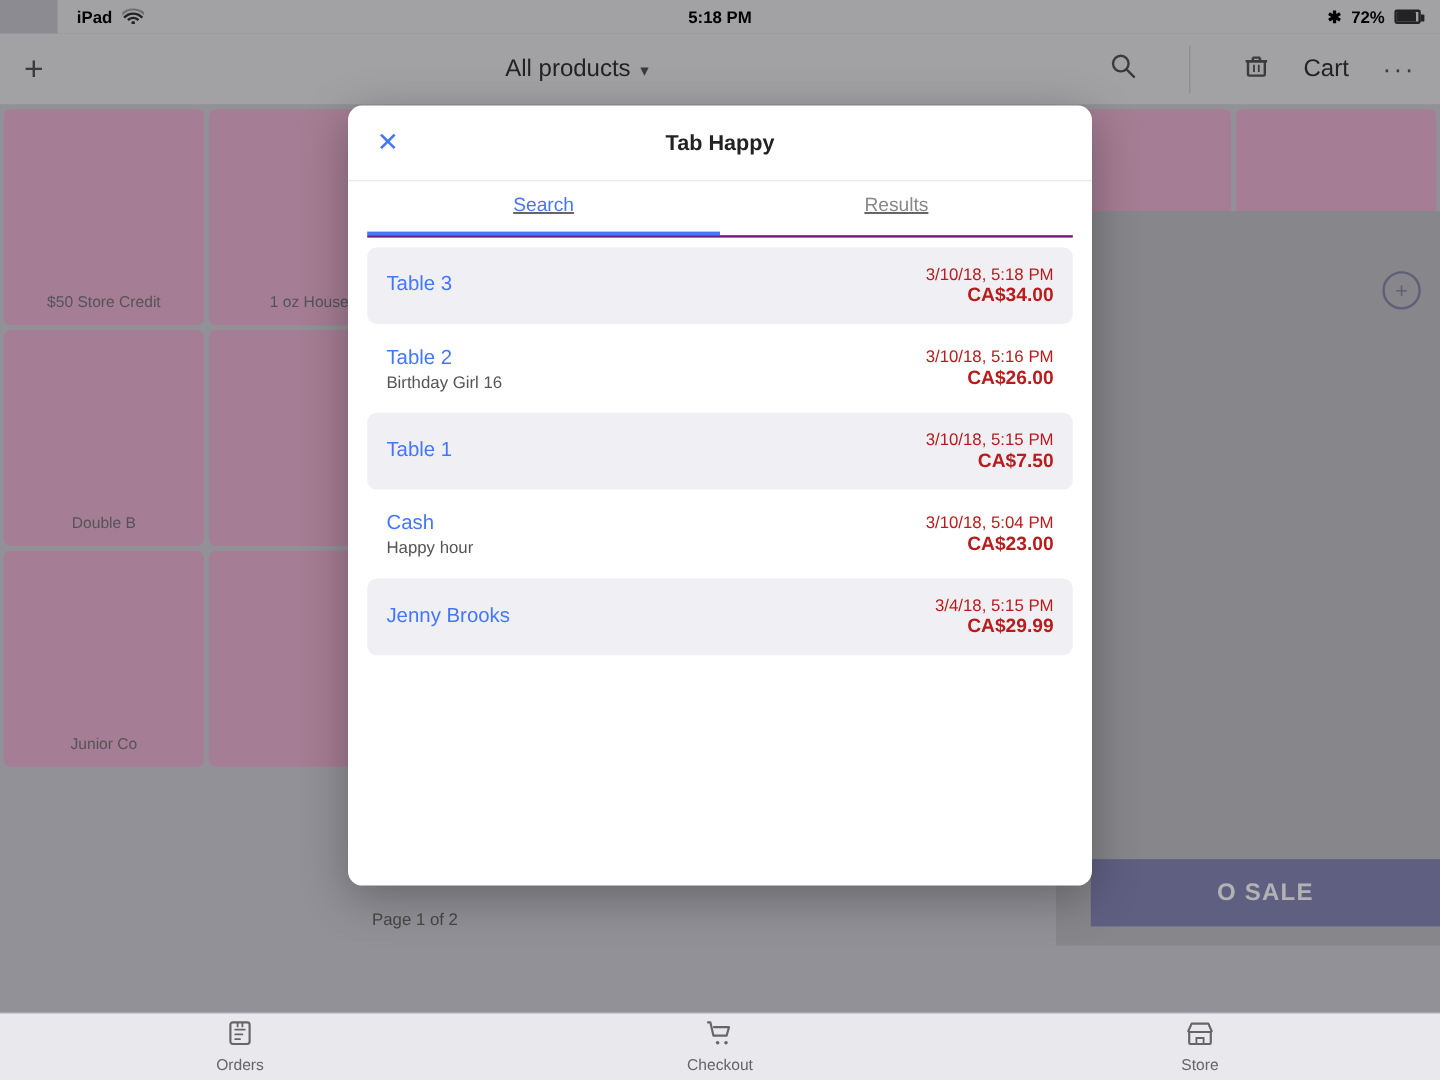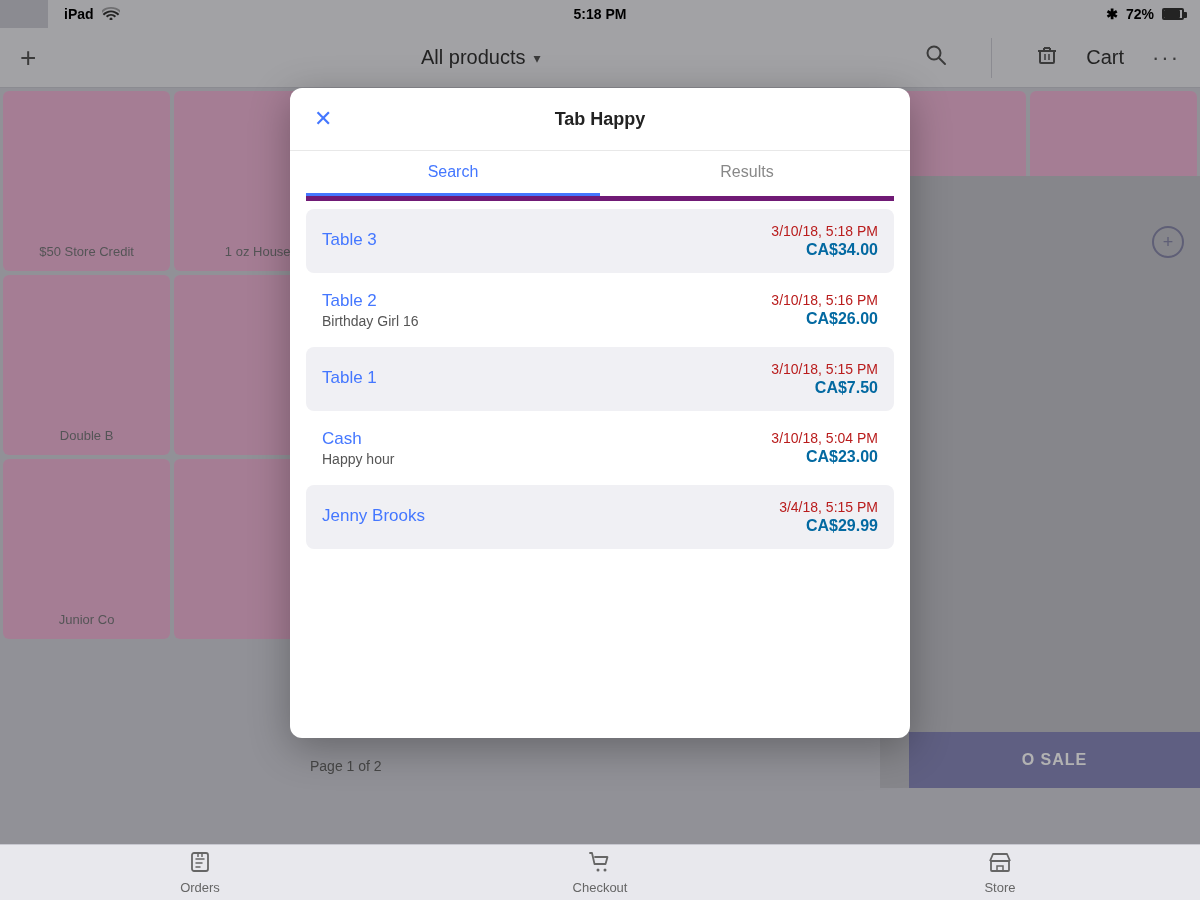--- a/index.html
+++ b/index.html
@@ -133,29 +133,29 @@
       width: 32px;
       height: 32px;
       border-radius: 50%;
       border: 2px solid #8888aa;
       display: flex; align-items: center; justify-content: center;
       font-size: 18px;
       color: #8888aa;
     }
     .sale-button {
       position: absolute;
-      bottom: 0;
+      bottom: 16px;
       right: 0;
       width: 291px;
       height: 56px;
       background: #8888bb;
       display: flex;
       align-items: center;
       justify-content: center;
-      font-size: 16px;
+      font-size: 20px;
       font-weight: 600;
       color: white;
       letter-spacing: 1px;
     }
 
     
     .tab-bar {
       position: absolute;
       bottom: 0;
       left: 0;
@@ -222,22 +222,23 @@
       transform: translateX(-50%);
       font-size: 18px;
       font-weight: 600;
       color: #222;
     }
     .modal-header-spacer { width: 32px; }
 
     
     .modal-tabs {
       display: flex;
-      border-bottom: 5px solid #701a75;
+      border-bottom: 2px solid #701a75;
       margin: 0 16px;
+      text-decoration: underline;
     }
     .modal-tab {
       flex: 1;
       text-align: center;
       padding: 12px 0;
       font-size: 16px;
       cursor: pointer;
       border-bottom: 3px solid transparent;
       color: #888;
     }
@@ -279,21 +280,21 @@
       text-align: right;
     }
     .result-date {
       font-size: 14px;
       color: #b91c1c;
       margin-bottom: 2px;
     }
     .result-amount {
       font-size: 16px;
       font-weight: 700;
-      color: #0369a1;
+      color: #b91c1c;
     }
 
     
     body {
       border-radius: 0;
     }
   </style>
 </head>
 <body>
 

